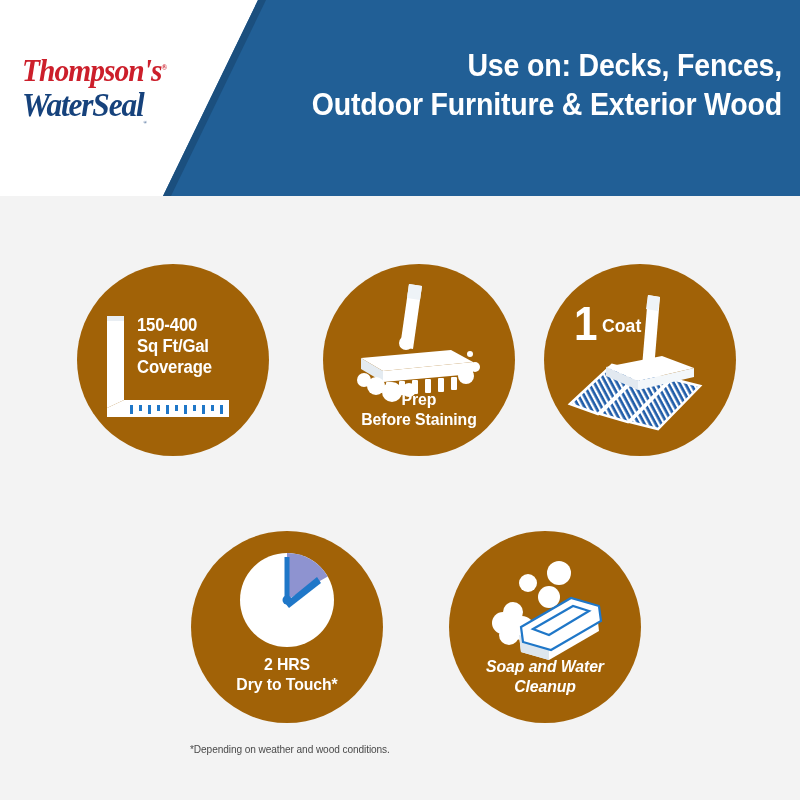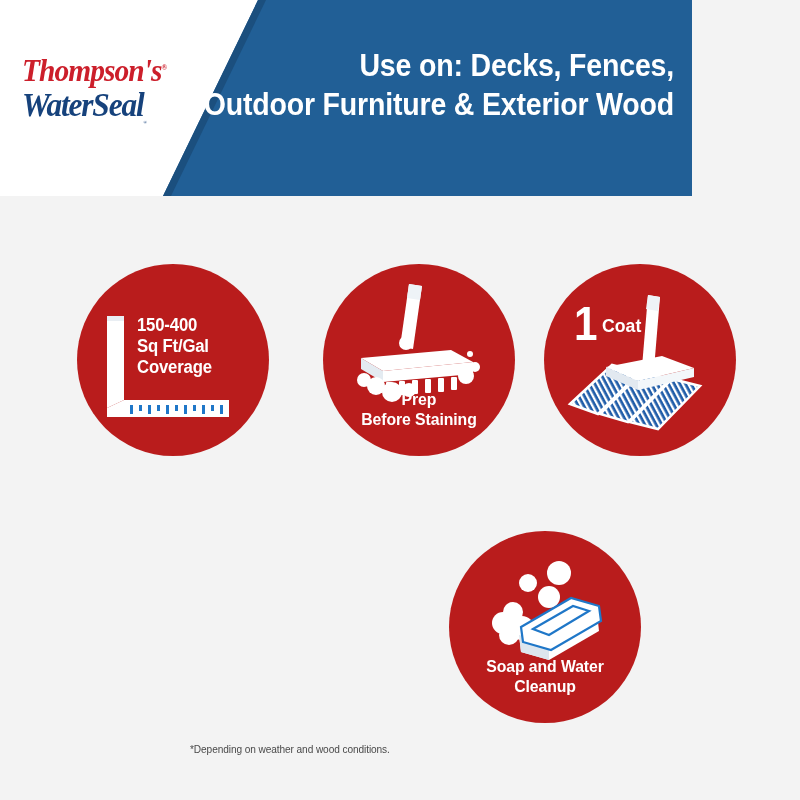--- a/index.html
+++ b/index.html
@@ -21,21 +21,21 @@
     width: 800px;
     height: 800px;
     background: #f3f3f3;
     overflow: hidden;
   }
 
   
   .header {
     position: absolute;
     left: 0; top: 0;
-    width: 692px;
+    width: 800px;
     height: 196px;
     background: #ffffff;
     overflow: hidden;
   }
 
   .header-blue {
     position: absolute;
     left: 0; top: 0;
     width: 800px;
     height: 196px;
@@ -119,28 +119,28 @@
     vertical-align: sub;
     letter-spacing: 0;
   }
 
   
   .circle {
     position: absolute;
     width: 192px;
     height: 192px;
     border-radius: 50%;
-    background: #b91c1c;
+    background: #a16207;
   }
 
   .c1 { left: 77px;  top: 264px; }
   .c2 { left: 323px; top: 264px; }
   .c3 { left: 544px; top: 264px; }
   .c4 { left: 191px; top: 531px; }
-  .c5 { left: 449px; top: 531px; }
+  .c5 { left: 449px; top: 531px; font-style: italic; }
 
   .circle-art {
     position: absolute;
     left: 0; top: 0;
     width: 192px;
     height: 192px;
   }
 
   .circle-label {
     position: absolute;
@@ -323,20 +323,36 @@
       <path d="M62 103 L94 117 L94 126 L62 112 Z" fill="#e2e9f0"></path>
       <path d="M94 117 L150 104 L150 113 L94 126 Z" fill="#f3f7fa"></path>
 
       <path d="M104 31 L116 33 L110 105 L98 103 Z" fill="#ffffff"></path>
       <path d="M104 31 L116 33 L114 47 L102 45 Z" fill="#eef3f7"></path>
     </svg>
     <div class="coat-num">1</div>
     <div class="coat-word">Coat</div>
   </div>
 
+  <div class="circle c4">
+    <svg class="circle-art" viewBox="0 0 192 192">
+
+      <circle cx="96" cy="69" r="47" fill="#ffffff"></circle>
+
+      <path d="M96 69 L96 22 A47 47 0 0 1 136.7 45.5 Z" fill="#8e93d0"></path>
+
+      <path d="M93.5 69 L93.5 26 L98.5 26 L98.5 69 Z" fill="#1f77c8"></path>
+
+      <path d="M94 72 L126 46 L130 52 L98 77 Z" fill="#1f77c8"></path>
+
+      <circle cx="96" cy="69" r="4.5" fill="#1f77c8"></circle>
+    </svg>
+    <div class="circle-label label-c4">2 HRS
+Dry to Touch*</div>
+  </div>
 
   <div class="circle c5">
     <svg class="circle-art" viewBox="0 0 192 192">
 
       <g fill="#ffffff">
         <circle cx="79" cy="52" r="9"></circle>
         <circle cx="110" cy="42" r="12"></circle>
         <circle cx="100" cy="66" r="11"></circle>
       </g>
 

